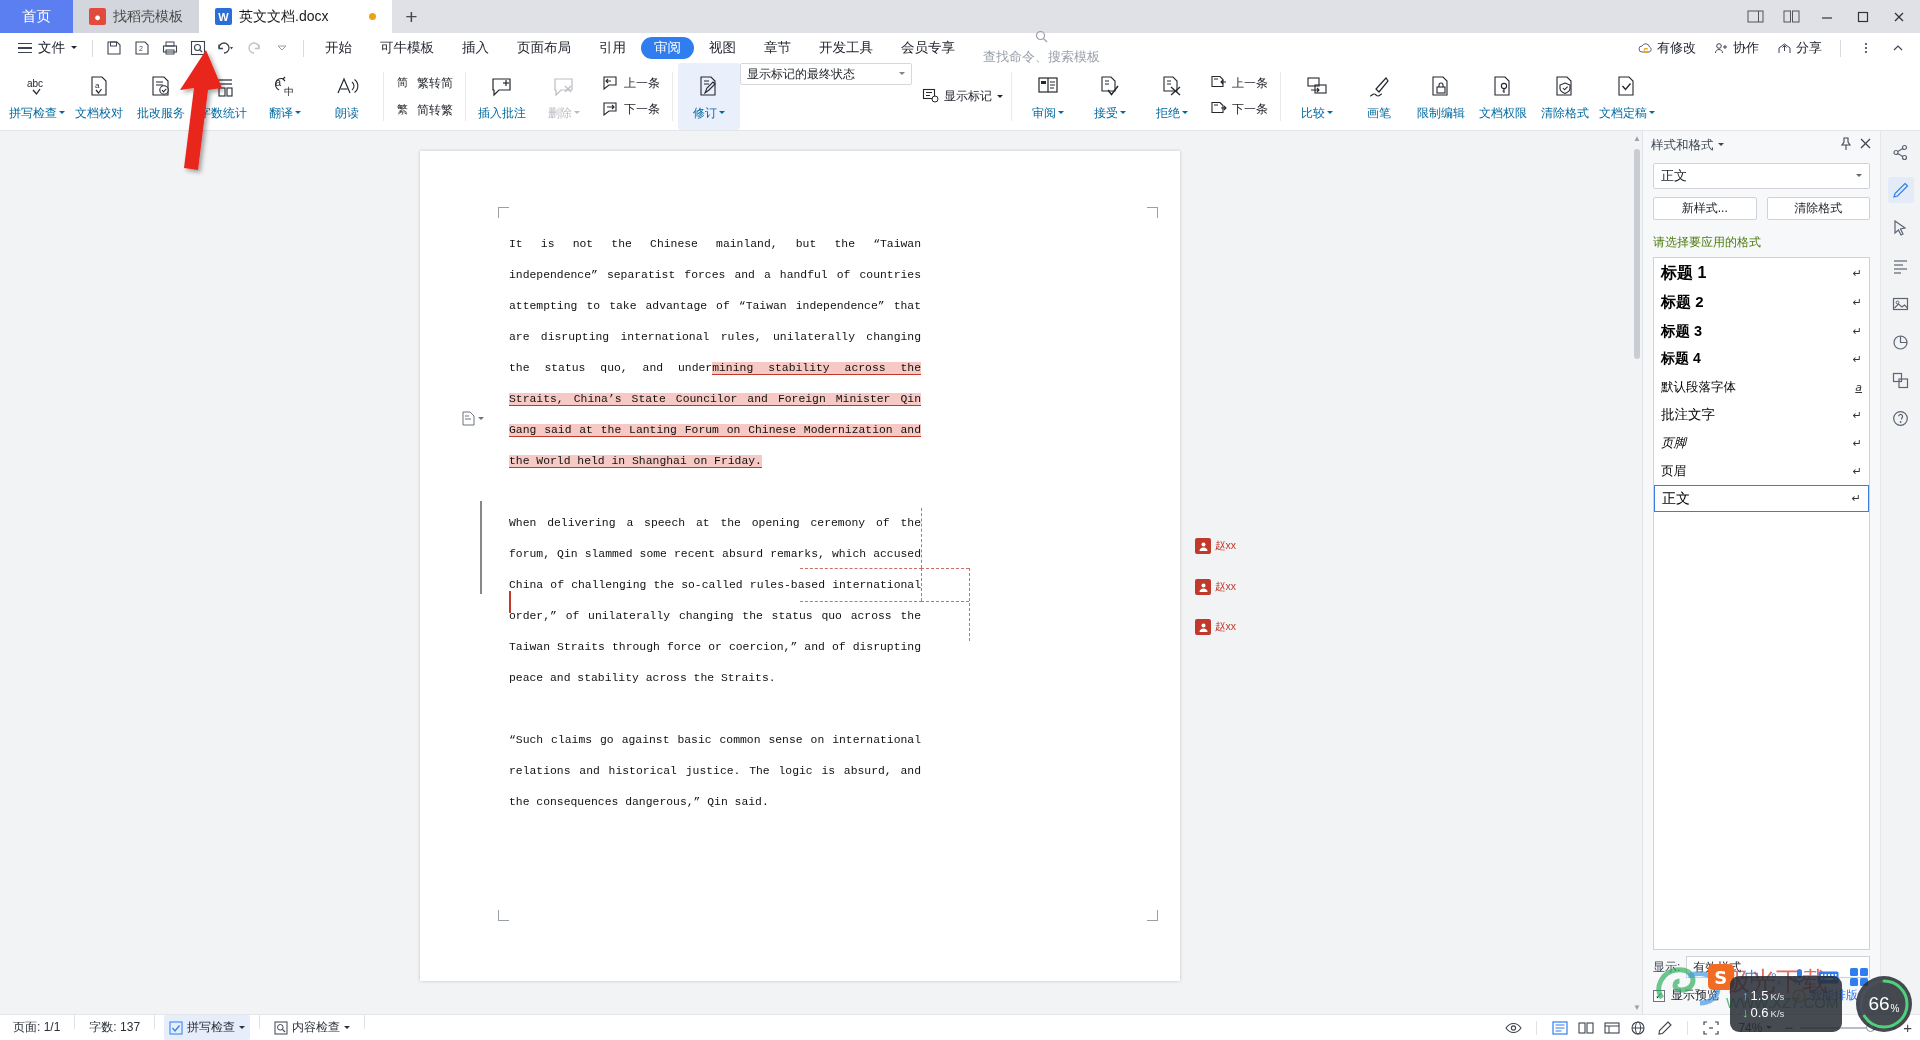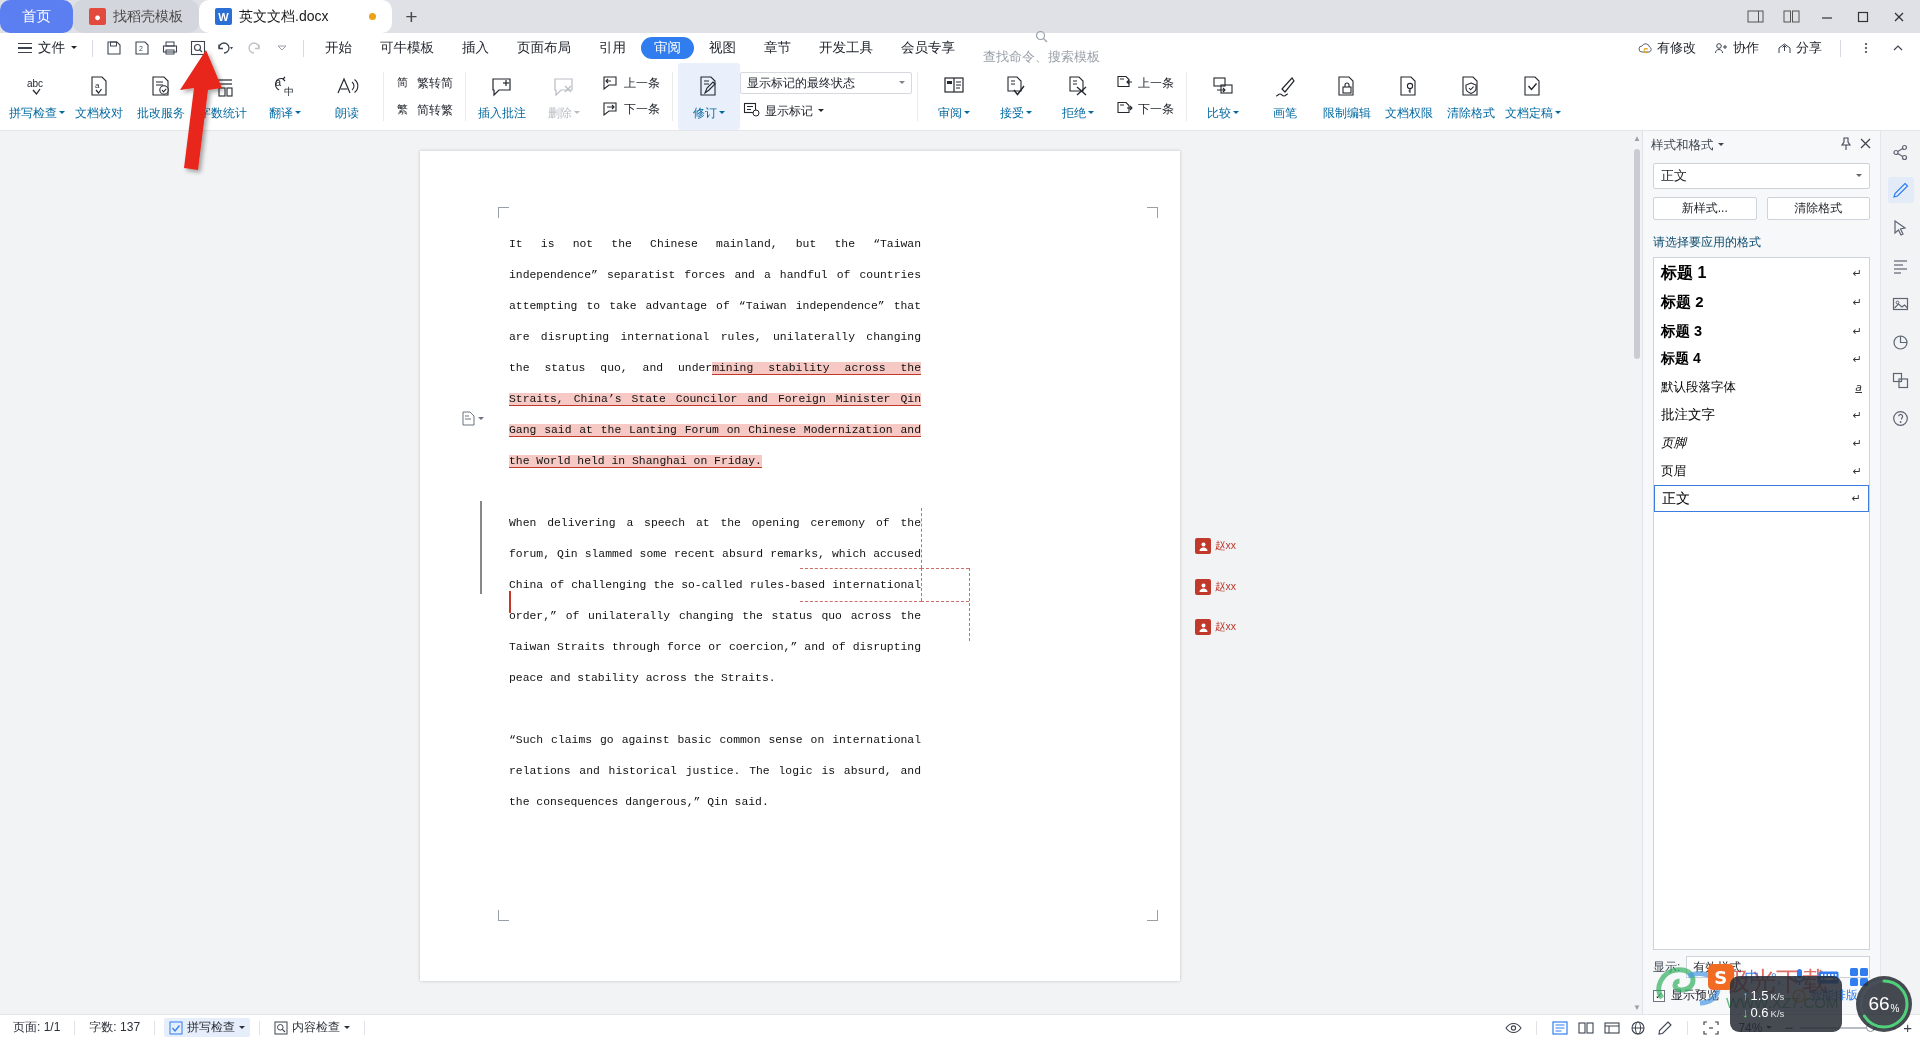--- a/index.html
+++ b/index.html
@@ -12,21 +12,21 @@
     -webkit-font-smoothing: antialiased;
   }
   
   #tabbar {
     height: 33px; background: #dfe1e6; display: flex; align-items: flex-end;
     position: relative;
   }
   .tab {
     height: 33px; display: flex; align-items: center; gap: 7px;
     padding: 0 16px; font-size: 14px; color: #333; cursor: default;
-    position: relative; white-space: nowrap; border-radius: 10px;
+    position: relative; white-space: nowrap;
   }
   .tab.home { background: #5b7ff0; color: #fff; font-size: 14.5px; padding: 0 22px; }
   .tab.inactive { background: #d3d6dc; color: #4a4a4a; }
   .tab.active { background: #fff; color: #1a1a1a; }
   .tab .dot { width: 7px; height: 7px; border-radius: 50%; background: #e8a317; margin-left: 34px; }
   .tabicon {
     width: 17px; height: 17px; border-radius: 2px; display: inline-flex;
     align-items: center; justify-content: center; font-size: 11px; font-weight: bold; color: #fff;
     flex: none;
   }
@@ -78,21 +78,21 @@
   .bigbtn.on { background: #eaf0fb; border-radius: 3px; }
   .bigbtn.dis { color: #b9bdc4; }
   .caret { width: 0; height: 0; border-left: 3px solid transparent; border-right: 3px solid transparent; border-top: 3.5px solid currentColor; display: inline-block; margin-bottom: 1px; }
   .stack { display: flex; flex-direction: column; justify-content: center; gap: 6px; padding: 0 4px; }
   .srow { display: flex; align-items: center; gap: 5px; font-size: 12px; color: #23272e; white-space: nowrap; padding: 1px 3px; }
   .combo {
     width: 172px; height: 22px; border: 1px solid #d5d8dd; border-radius: 2px; background: #fff;
     display: flex; align-items: center; padding: 0 6px; font-size: 12px; color: #23272e;
     justify-content: space-between;
   }
-  .twocol { display: flex; flex-direction: column; justify-content: center; gap: 7px; }
+  .twocol { display: flex; flex-direction: row; justify-content: center; gap: 7px; }
 
   
   #work { position: absolute; top: 131px; left: 0; right: 0; bottom: 26px; background: #f2f3f5; }
   #canvasarea { position: absolute; left: 0; top: 0; right: 278px; bottom: 0; overflow: hidden; }
   #page {
     position: absolute; left: 420px; top: 20px; width: 760px; height: 830px;
     background: #fff; box-shadow: 0 0 3px rgba(0,0,0,.22);
   }
   .corner { position: absolute; width: 11px; height: 11px; }
   .corner.tl { left: 78px; top: 56px; border-left: 1px solid #9aa0a8; border-top: 1px solid #9aa0a8; }
@@ -136,21 +136,21 @@
   .sp-select {
     height: 26px; background: #fff; border: 1px solid #cfd3d9; border-radius: 2px;
     display: flex; align-items: center; justify-content: space-between; padding: 0 7px;
     font-size: 13px; color: #1c1f25; margin-top: 4px;
   }
   .sp-btns { display: flex; gap: 10px; margin-top: 8px; }
   .sp-btn {
     flex: 1; height: 23px; border: 1px solid #cfd3d9; background: #fff; border-radius: 2px;
     font-size: 12px; color: #1c1f25; display: flex; align-items: center; justify-content: center;
   }
-  .sp-hint { font-size: 12px; color: #0c4a6e; margin-top: 14px; }
+  .sp-hint { font-size: 12px; color: #4d7c0f; margin-top: 14px; }
   .sp-list {
     margin-top: 6px; background: #fff; border: 1px solid #cfd3d9; flex: 1;
     overflow: hidden; min-height: 0;
   }
   .sp-item {
     height: 28px; display: flex; align-items: center; justify-content: space-between;
     padding: 0 7px; color: #000;
   }
   .sp-item .mk { font-size: 11px; color: #333; font-family: "DejaVu Sans", sans-serif; }
   .sp-item.sel { border: 1.5px solid #3b7ddd; height: 27px; }
@@ -162,21 +162,21 @@
 
   
   #rail { position: absolute; right: 0; top: 0; bottom: 0; width: 40px; background: #f2f3f5; border-left: 1px solid #e4e6ea;
     display: flex; flex-direction: column; align-items: center; padding-top: 8px; gap: 12px; }
   .railbtn { width: 26px; height: 26px; display: flex; align-items: center; justify-content: center; color: #5d6472; border-radius: 3px; }
   .railbtn.on { background: #e3ebf9; color: #2f7def; }
 
   
   #status {
     position: absolute; left: 0; right: 0; bottom: 0; height: 26px; background: #fff;
-    border-top: 1px solid #e3e5e9; display: flex; align-items: center; font-size: 12px; color: #2b3038;
+    border-top: 1px solid #e3e5e9; display: flex; font-size: 12px; color: #2b3038;
     padding: 0 8px;
   }
   #status .sbsep { width: 1px; height: 14px; background: #dfe2e7; margin: 0 9px; }
   .sbitem { display: flex; align-items: center; gap: 4px; padding: 1px 5px; border-radius: 2px; }
   .sbitem.hl2 { background: #e7eefb; }
   #status .right2 { margin-left: auto; display: flex; align-items: center; gap: 2px; }
   .vbtn { width: 24px; height: 20px; display: flex; align-items: center; justify-content: center; color: #3d4450; }
   .vbtn.on { color: #2f7def; }
   .zoombar { display: flex; align-items: center; gap: 7px; margin-left: 8px; }
   .zline { width: 96px; height: 2px; background: #b9bdc4; position: relative; }

